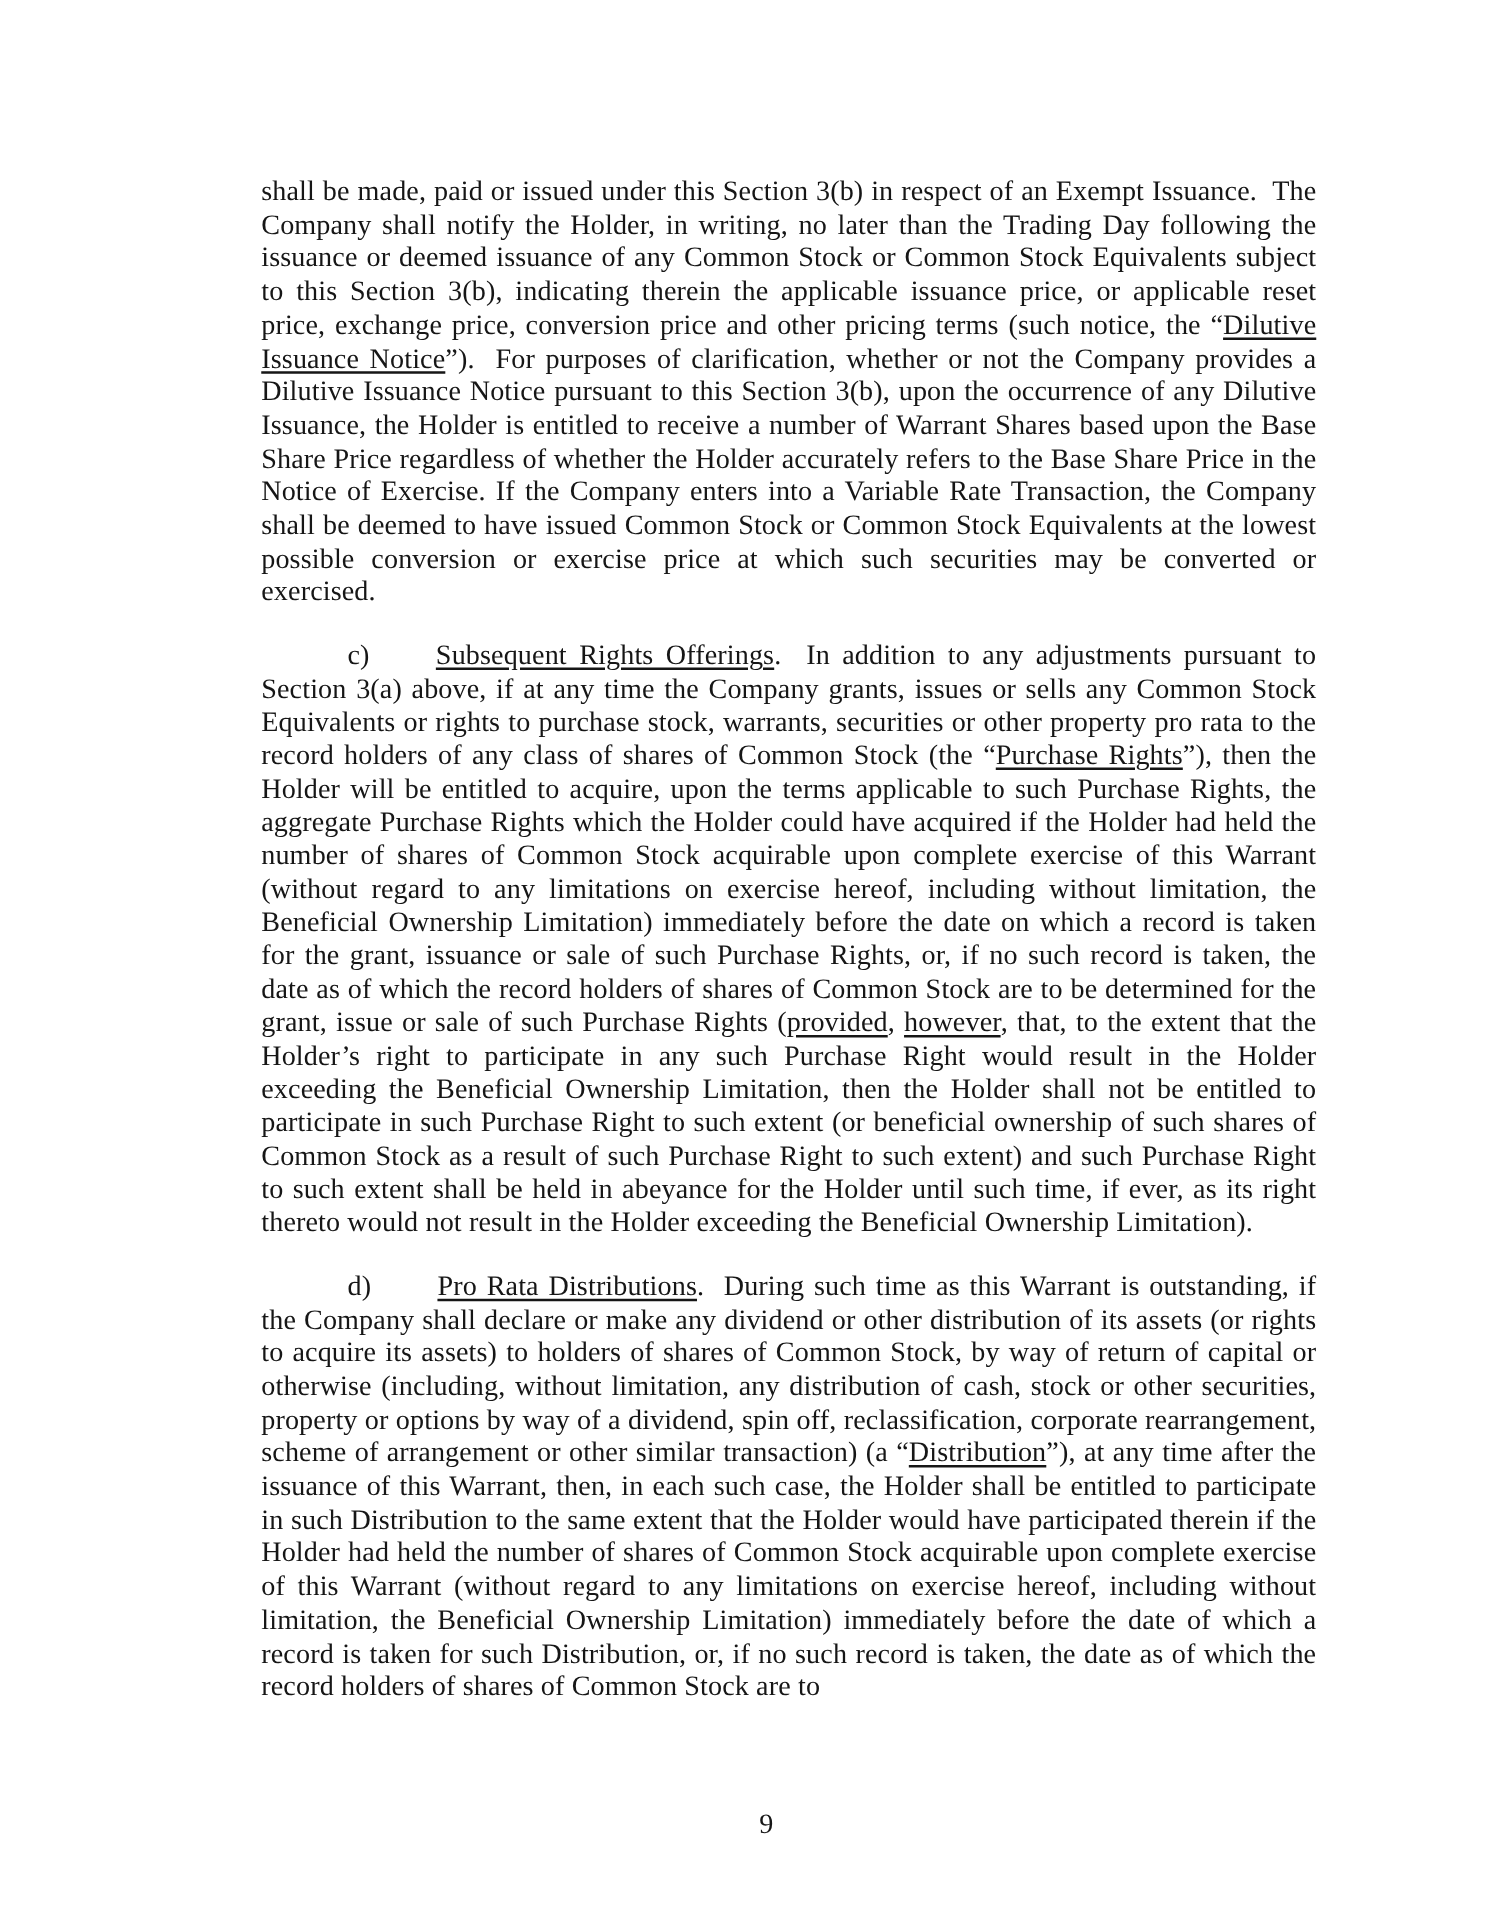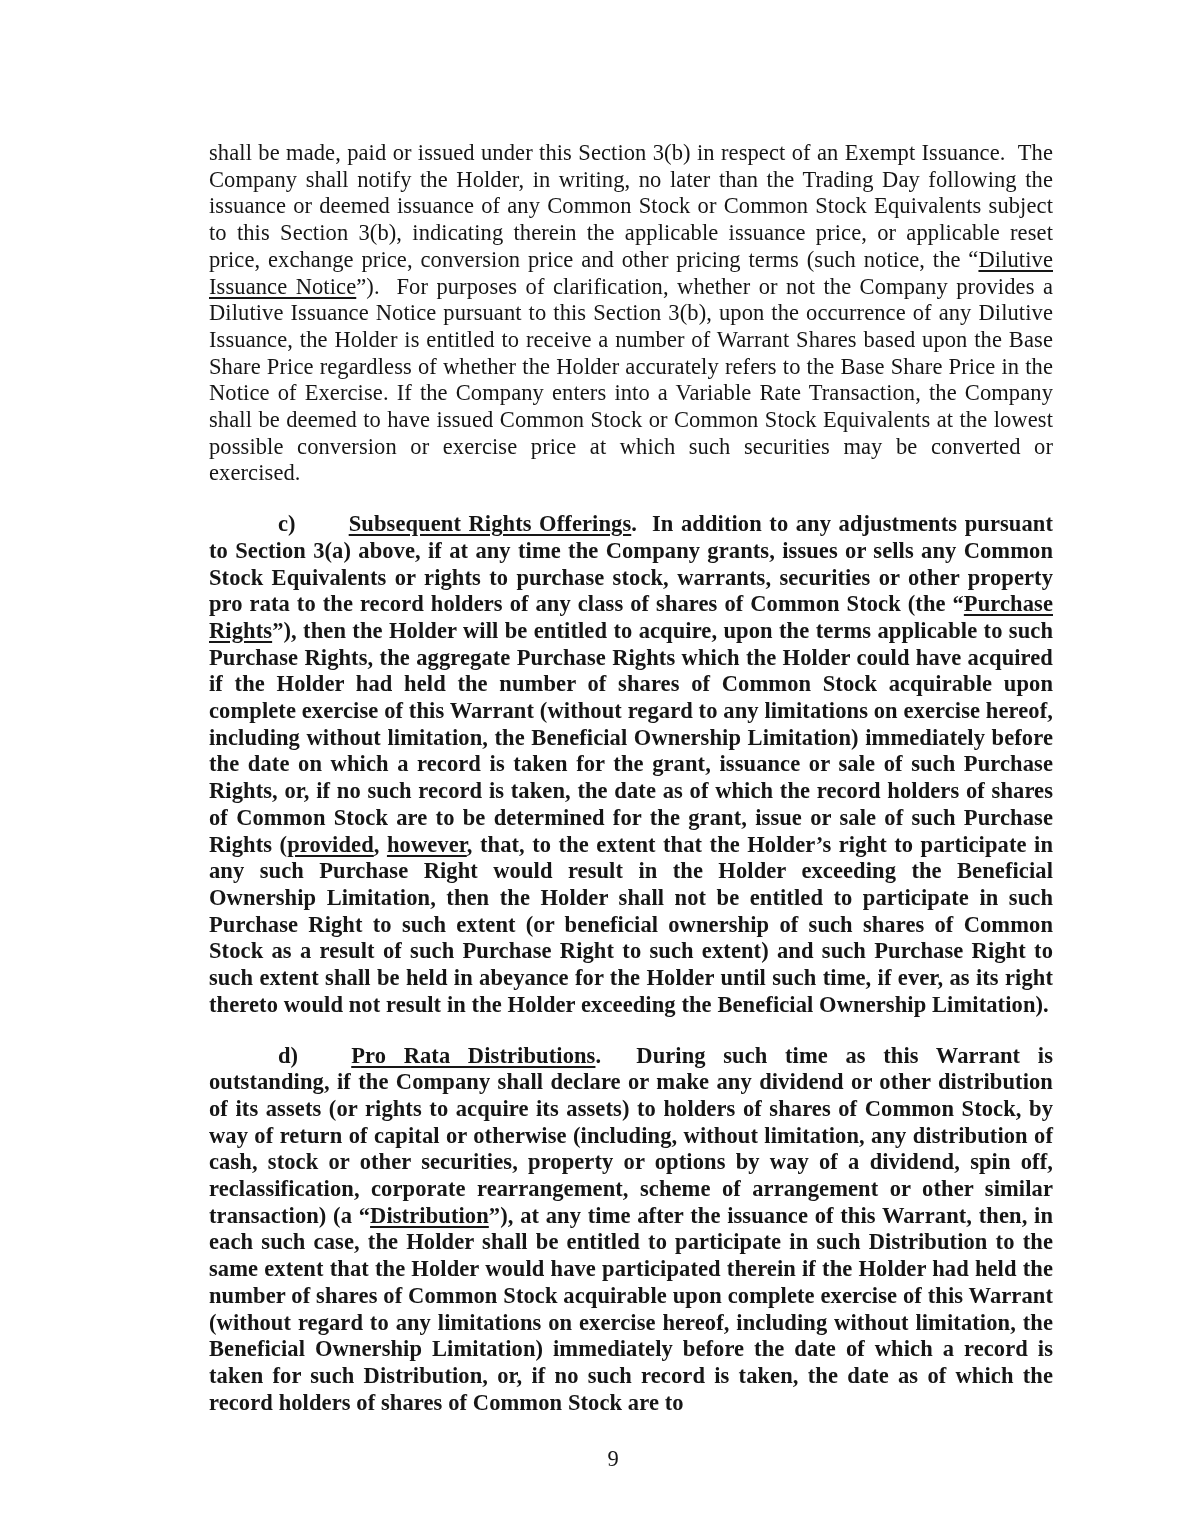--- a/index.html
+++ b/index.html
@@ -25,21 +25,20 @@
   }
   .para {
     margin: 0 0 24px 0;
     font-size: 22.5px;
     line-height: 26.7px;
     text-align: justify;
     letter-spacing: 0.1px;
   }
   .para.indented {
     text-indent: 69px;
-    font-weight: bold;
   }
   .tab {
     display: inline-block;
     width: 53px;
   }
   .underlined {
     text-decoration: underline;
     text-decoration-thickness: 2px;
     text-underline-offset: 3px;
   }

